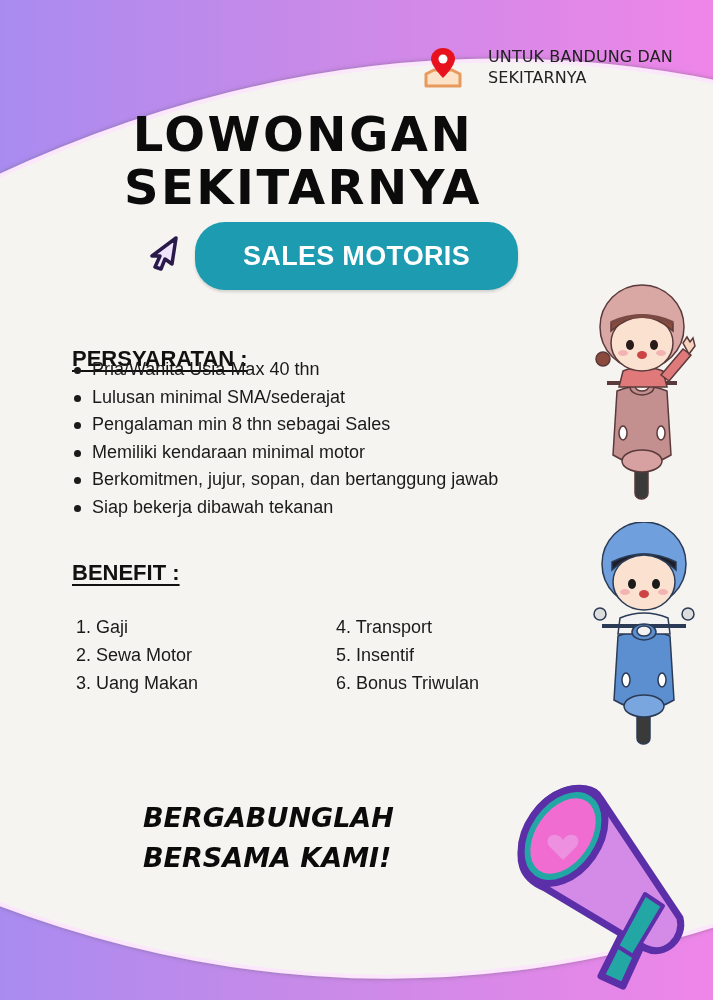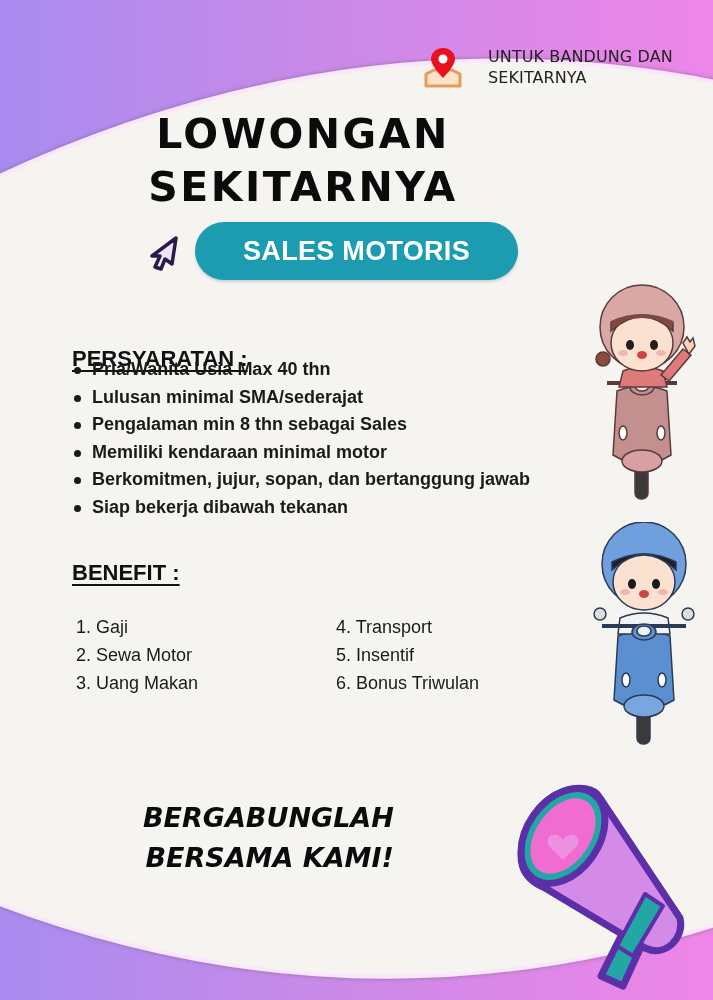--- a/index.html
+++ b/index.html
@@ -25,64 +25,64 @@
   .location svg { width: 42px; height: 44px; margin-top: 0px; }
   .location-text {
     font-size: 16px; line-height: 21px; color: #222;
     font-family: "DejaVu Sans", sans-serif; letter-spacing: 0.1px;
   }
 
   .title {
     position: absolute; left: 0; width: 606px; top: 108px;
     text-align: center;
     font-family: "DejaVu Sans", sans-serif; font-weight: bold;
-    font-size: 41px; line-height: 53px; letter-spacing: 2.5px; color: #0b0b0b;
+    font-size: 48px; line-height: 53px; letter-spacing: 2.5px; color: #0b0b0b;
   }
   .title span { display: block; }
 
   .cursor-icon { position: absolute; left: 146px; top: 234px; width: 36px; height: 38px; }
 
   .position-pill {
-    position: absolute; left: 195px; top: 222px; width: 323px; height: 58px;
+    position: absolute; left: 195px; top: 222px; width: 323px; height: 68px;
     border-radius: 30px; background: #1d9bb0;
     box-shadow: 0 2px 3px rgba(0,0,0,0.15);
     color: #fff; font-size: 27px; font-weight: bold;
     display: flex; align-items: center; justify-content: center;
     letter-spacing: 0.3px;
   }
 
   .section-heading {
     position: absolute; font-weight: bold; font-size: 22px; color: #111;
     text-decoration: underline; text-underline-offset: 4px; text-decoration-thickness: 2px;
   }
   .req-heading { left: 72px; top: 314px; margin-top: 32px; }
   .ben-heading { left: 72px; top: 560px; }
 
-  .req-list { position: absolute; left: 72px; top: 356px; list-style: none; font-weight: bold; }
+  .req-list { position: absolute; left: 72px; top: 356px; list-style: none; }
   .req-list li {
     position: relative; padding-left: 20px; font-size: 18px; line-height: 27.5px; color: #1a1a1a;
   }
   .req-list li::before {
     content: ""; position: absolute; left: 2px; top: 11px; width: 7px; height: 7px;
     background: #1a1a1a; border-radius: 50%;
   }
 
   .benefit-col { position: absolute; top: 601px; list-style: none; margin-top: 12px; }
   .benefit-col li { font-size: 18px; line-height: 28px; color: #1a1a1a; }
   .benefit-col.left { left: 76px; }
   .benefit-col.right { left: 336px; }
 
   .rider { position: absolute; }
   .rider-girl { left: 583px; top: 283px; width: 118px; height: 220px; }
   .rider-boy { left: 590px; top: 522px; width: 110px; height: 225px; }
 
   .cta {
     position: absolute; left: 143px; top: 798px;
     font-family: "DejaVu Sans", sans-serif; font-weight: bold; font-style: italic;
-    font-size: 27px; line-height: 40px; color: #0b0b0b; text-align: right;
+    font-size: 27px; line-height: 40px; color: #0b0b0b;
   }
   .cta span { display: block; }
 
   .megaphone { position: absolute; left: 505px; top: 778px; width: 185px; height: 215px; z-index: 3; }
 </style>
 </head>
 <body>
 
 <div class="paper">
   <svg viewBox="0 0 833 1000" preserveAspectRatio="none">

